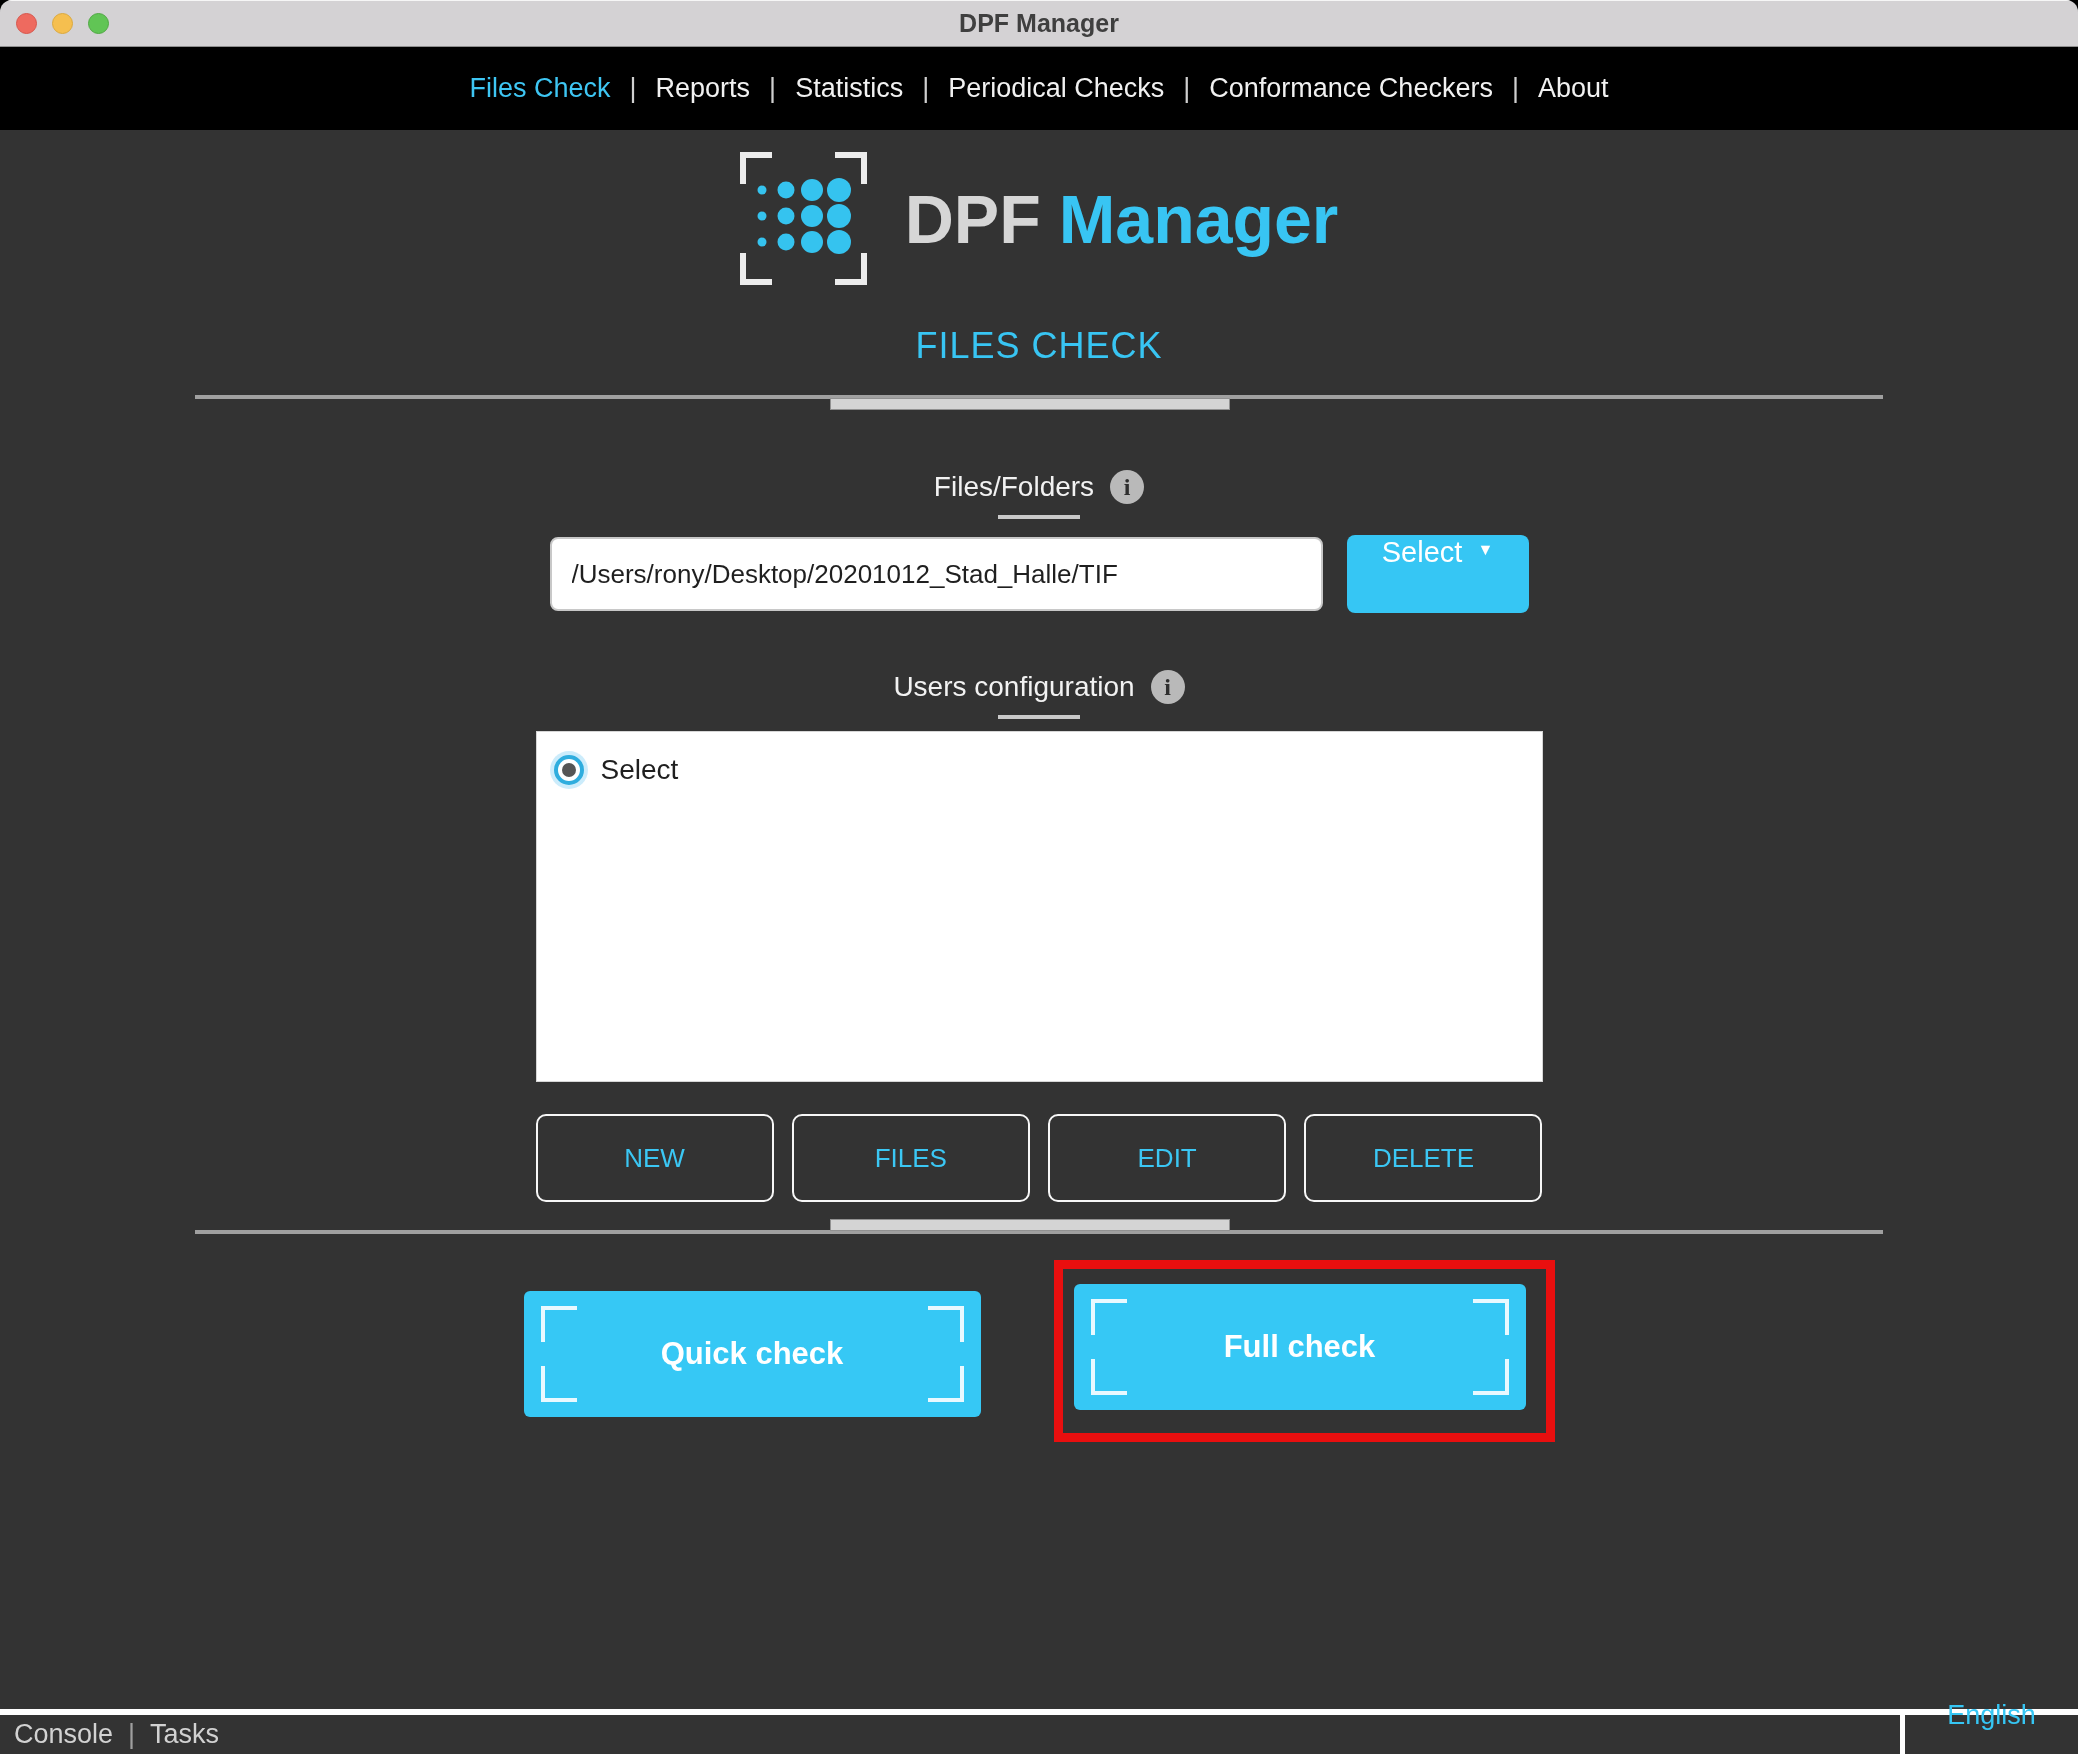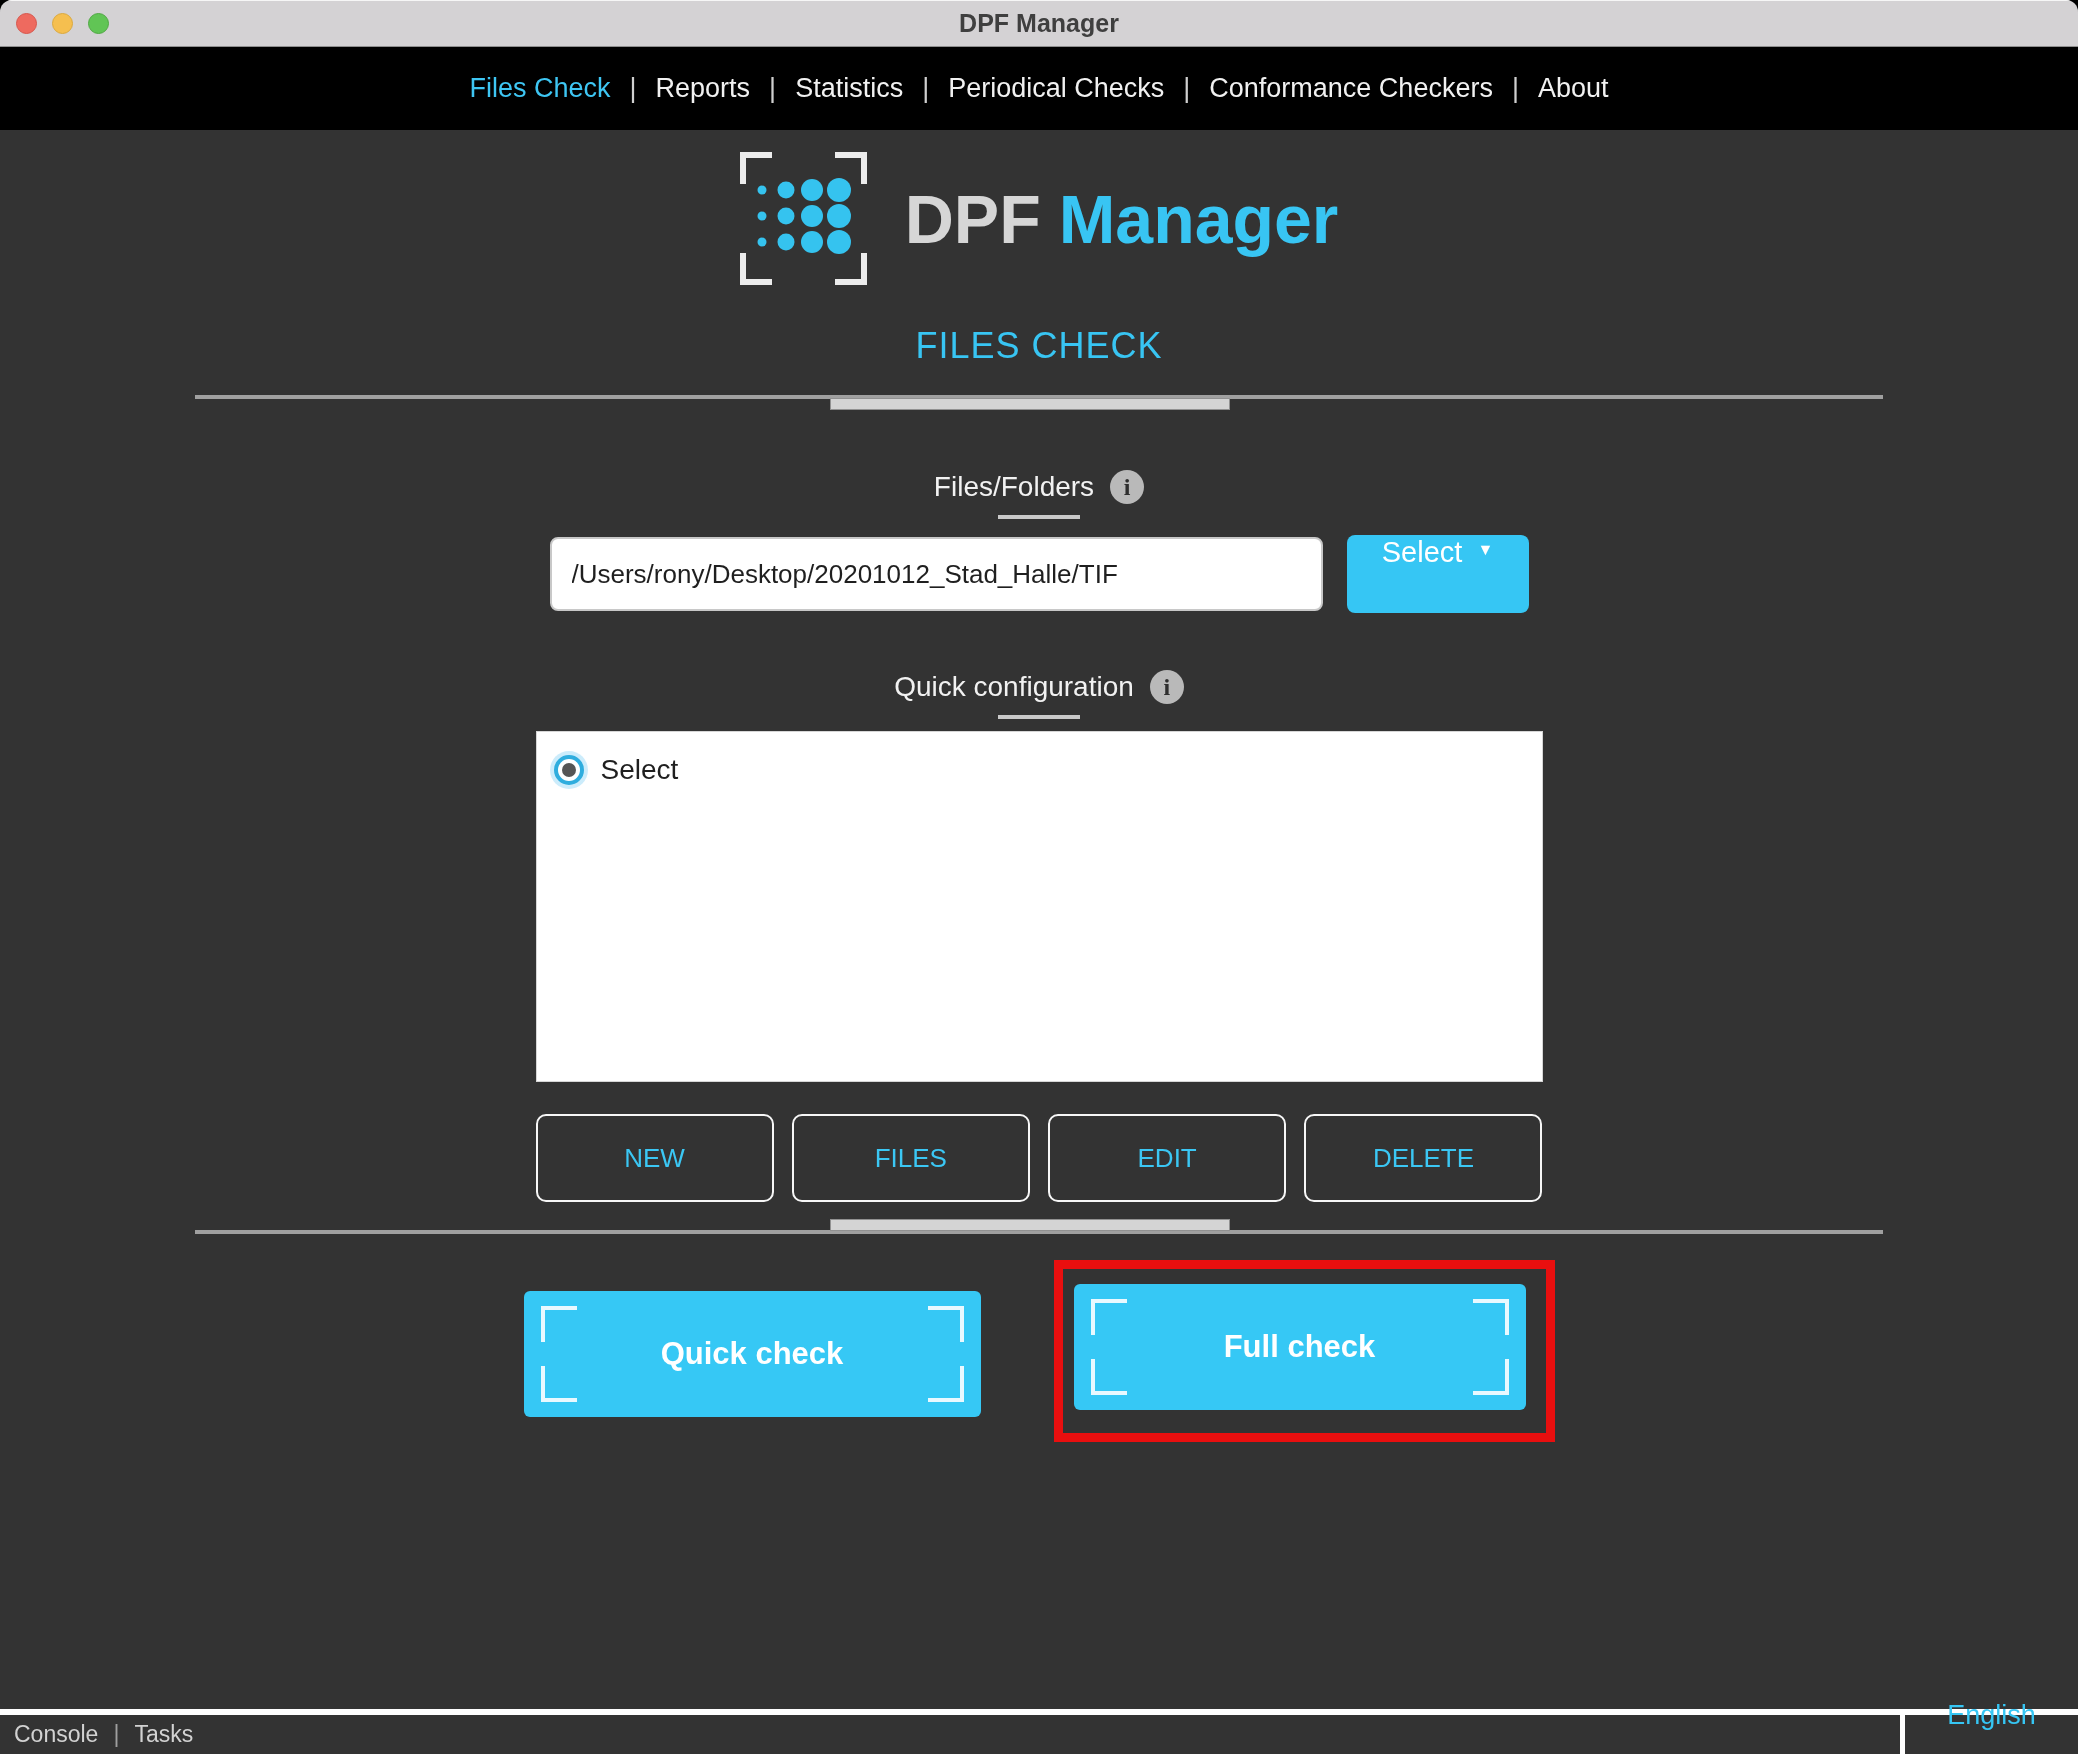--- a/index.html
+++ b/index.html
@@ -89,21 +89,21 @@
   .full-wrap { border:9px solid #e90f0f; padding:15px 20px 23px 11px; }
   .br-mark { position:absolute; width:36px; height:36px; border:0 solid #e9f9ff; }
   .br-mark.tl { top:15px; left:17px; border-top-width:4px; border-left-width:4px; }
   .br-mark.tr { top:15px; right:17px; border-top-width:4px; border-right-width:4px; }
   .br-mark.bl { bottom:15px; left:17px; border-bottom-width:4px; border-left-width:4px; }
   .br-mark.brc { bottom:15px; right:17px; border-bottom-width:4px; border-right-width:4px; }
 
   
   .statusbar { position:absolute; left:0; right:0; bottom:0; height:45px; background:#333;
                border-top:6px solid #ffffff; display:flex; align-items:stretch; }
-  .status-left { flex:1; display:flex; align-items:center; gap:15px; padding-left:14px; font-size:23px; color:#d2d2d2; }
+  .status-left { flex:1; display:flex; align-items:center; gap:15px; padding-left:14px; font-size:27px; color:#d2d2d2; }
   .status-item { cursor:pointer; }
   .status-sep { color:#9f9f9f; }
   .lang-box { width:178px; border-left:5px solid #ffffff; display:flex; align-items:center;
               justify-content:center; gap:15px; color:#36c6f4; font-size:27px; cursor:pointer;flex-direction:column; }
   .lang-caret { font-size:17px; margin-top:4px; }
 </style>
 </head>
 <body>
 
 <div class="window">
@@ -173,21 +173,21 @@
 
   <div class="file-row">
     <input class="path-input" type="text" value="/Users/rony/Desktop/20201012_Stad_Halle/TIF" style="">
     <button class="select-btn">
       <span>Select</span>
       <span class="select-caret">▼</span>
     </button>
   </div>
 
   <div class="section-label second">
-    <span>Quick configuration</span>
+    <span>Users configuration</span>
     <span class="info-icon">i</span>
   </div>
   <div class="label-underline"></div>
 
   <div class="config-list">
     <div class="config-option">
       <span class="radio">
           <span class="radio-dot"></span>
         </span>
       <span class="option-label">Select</span>

